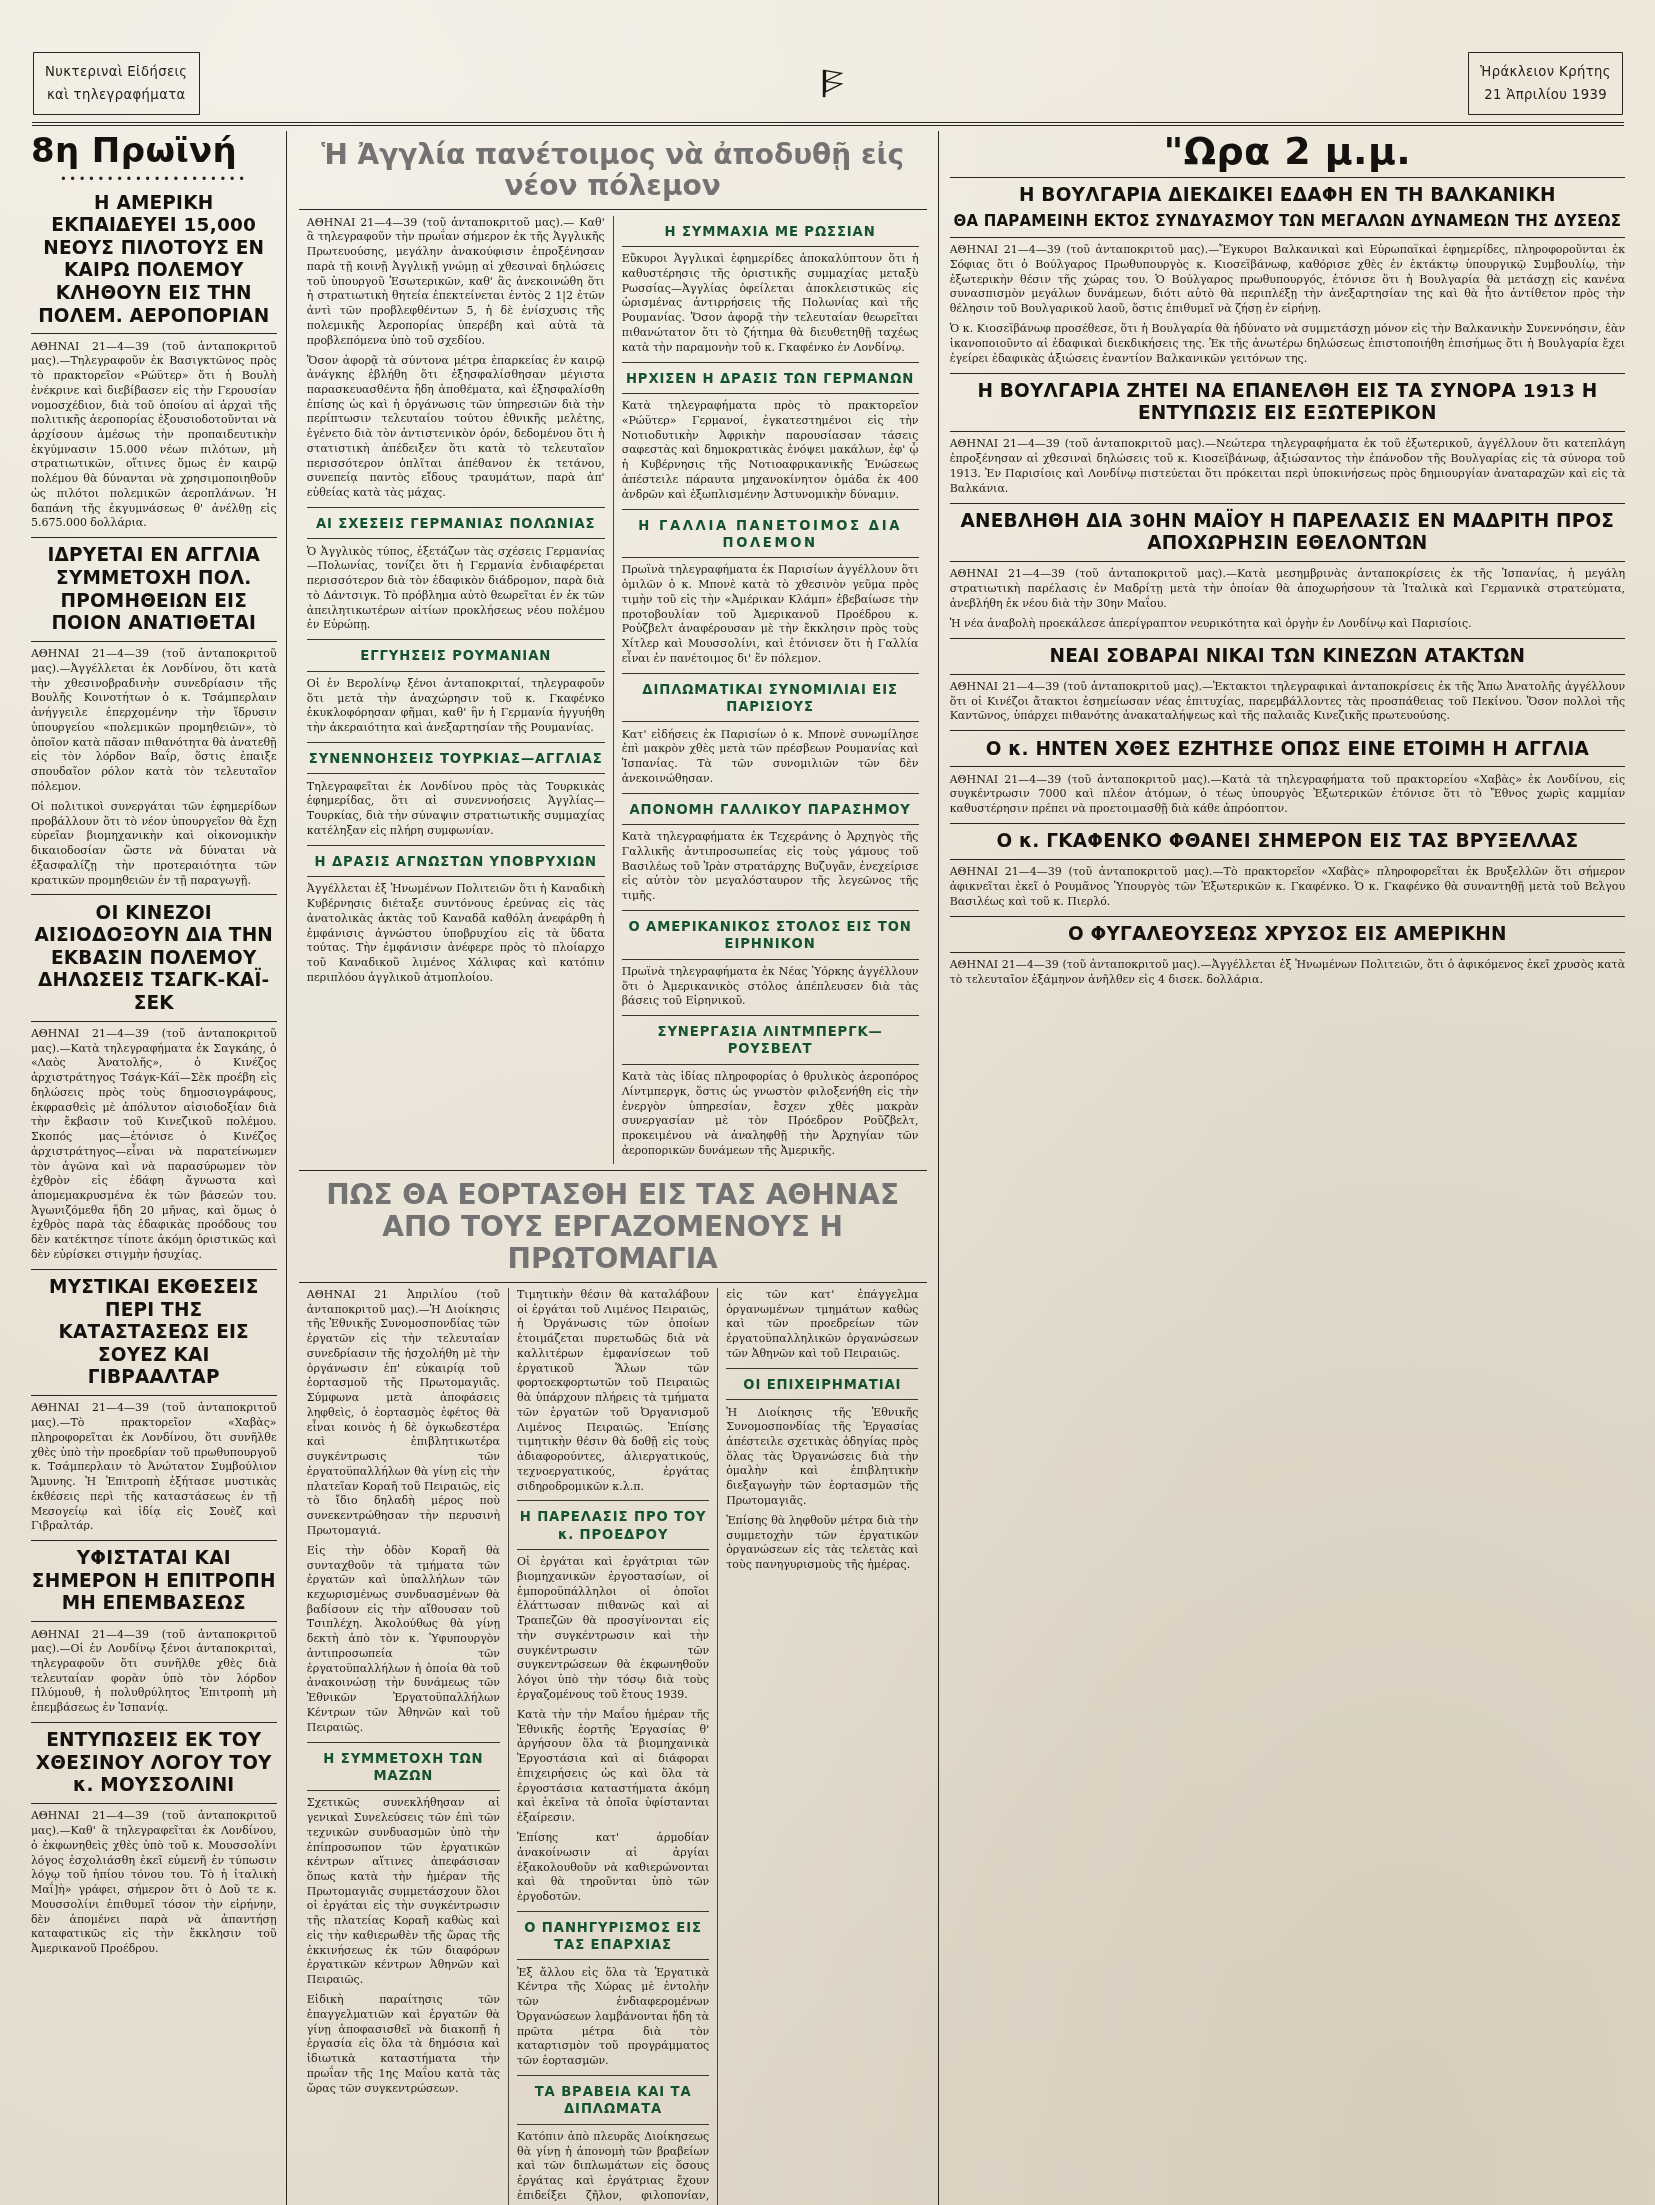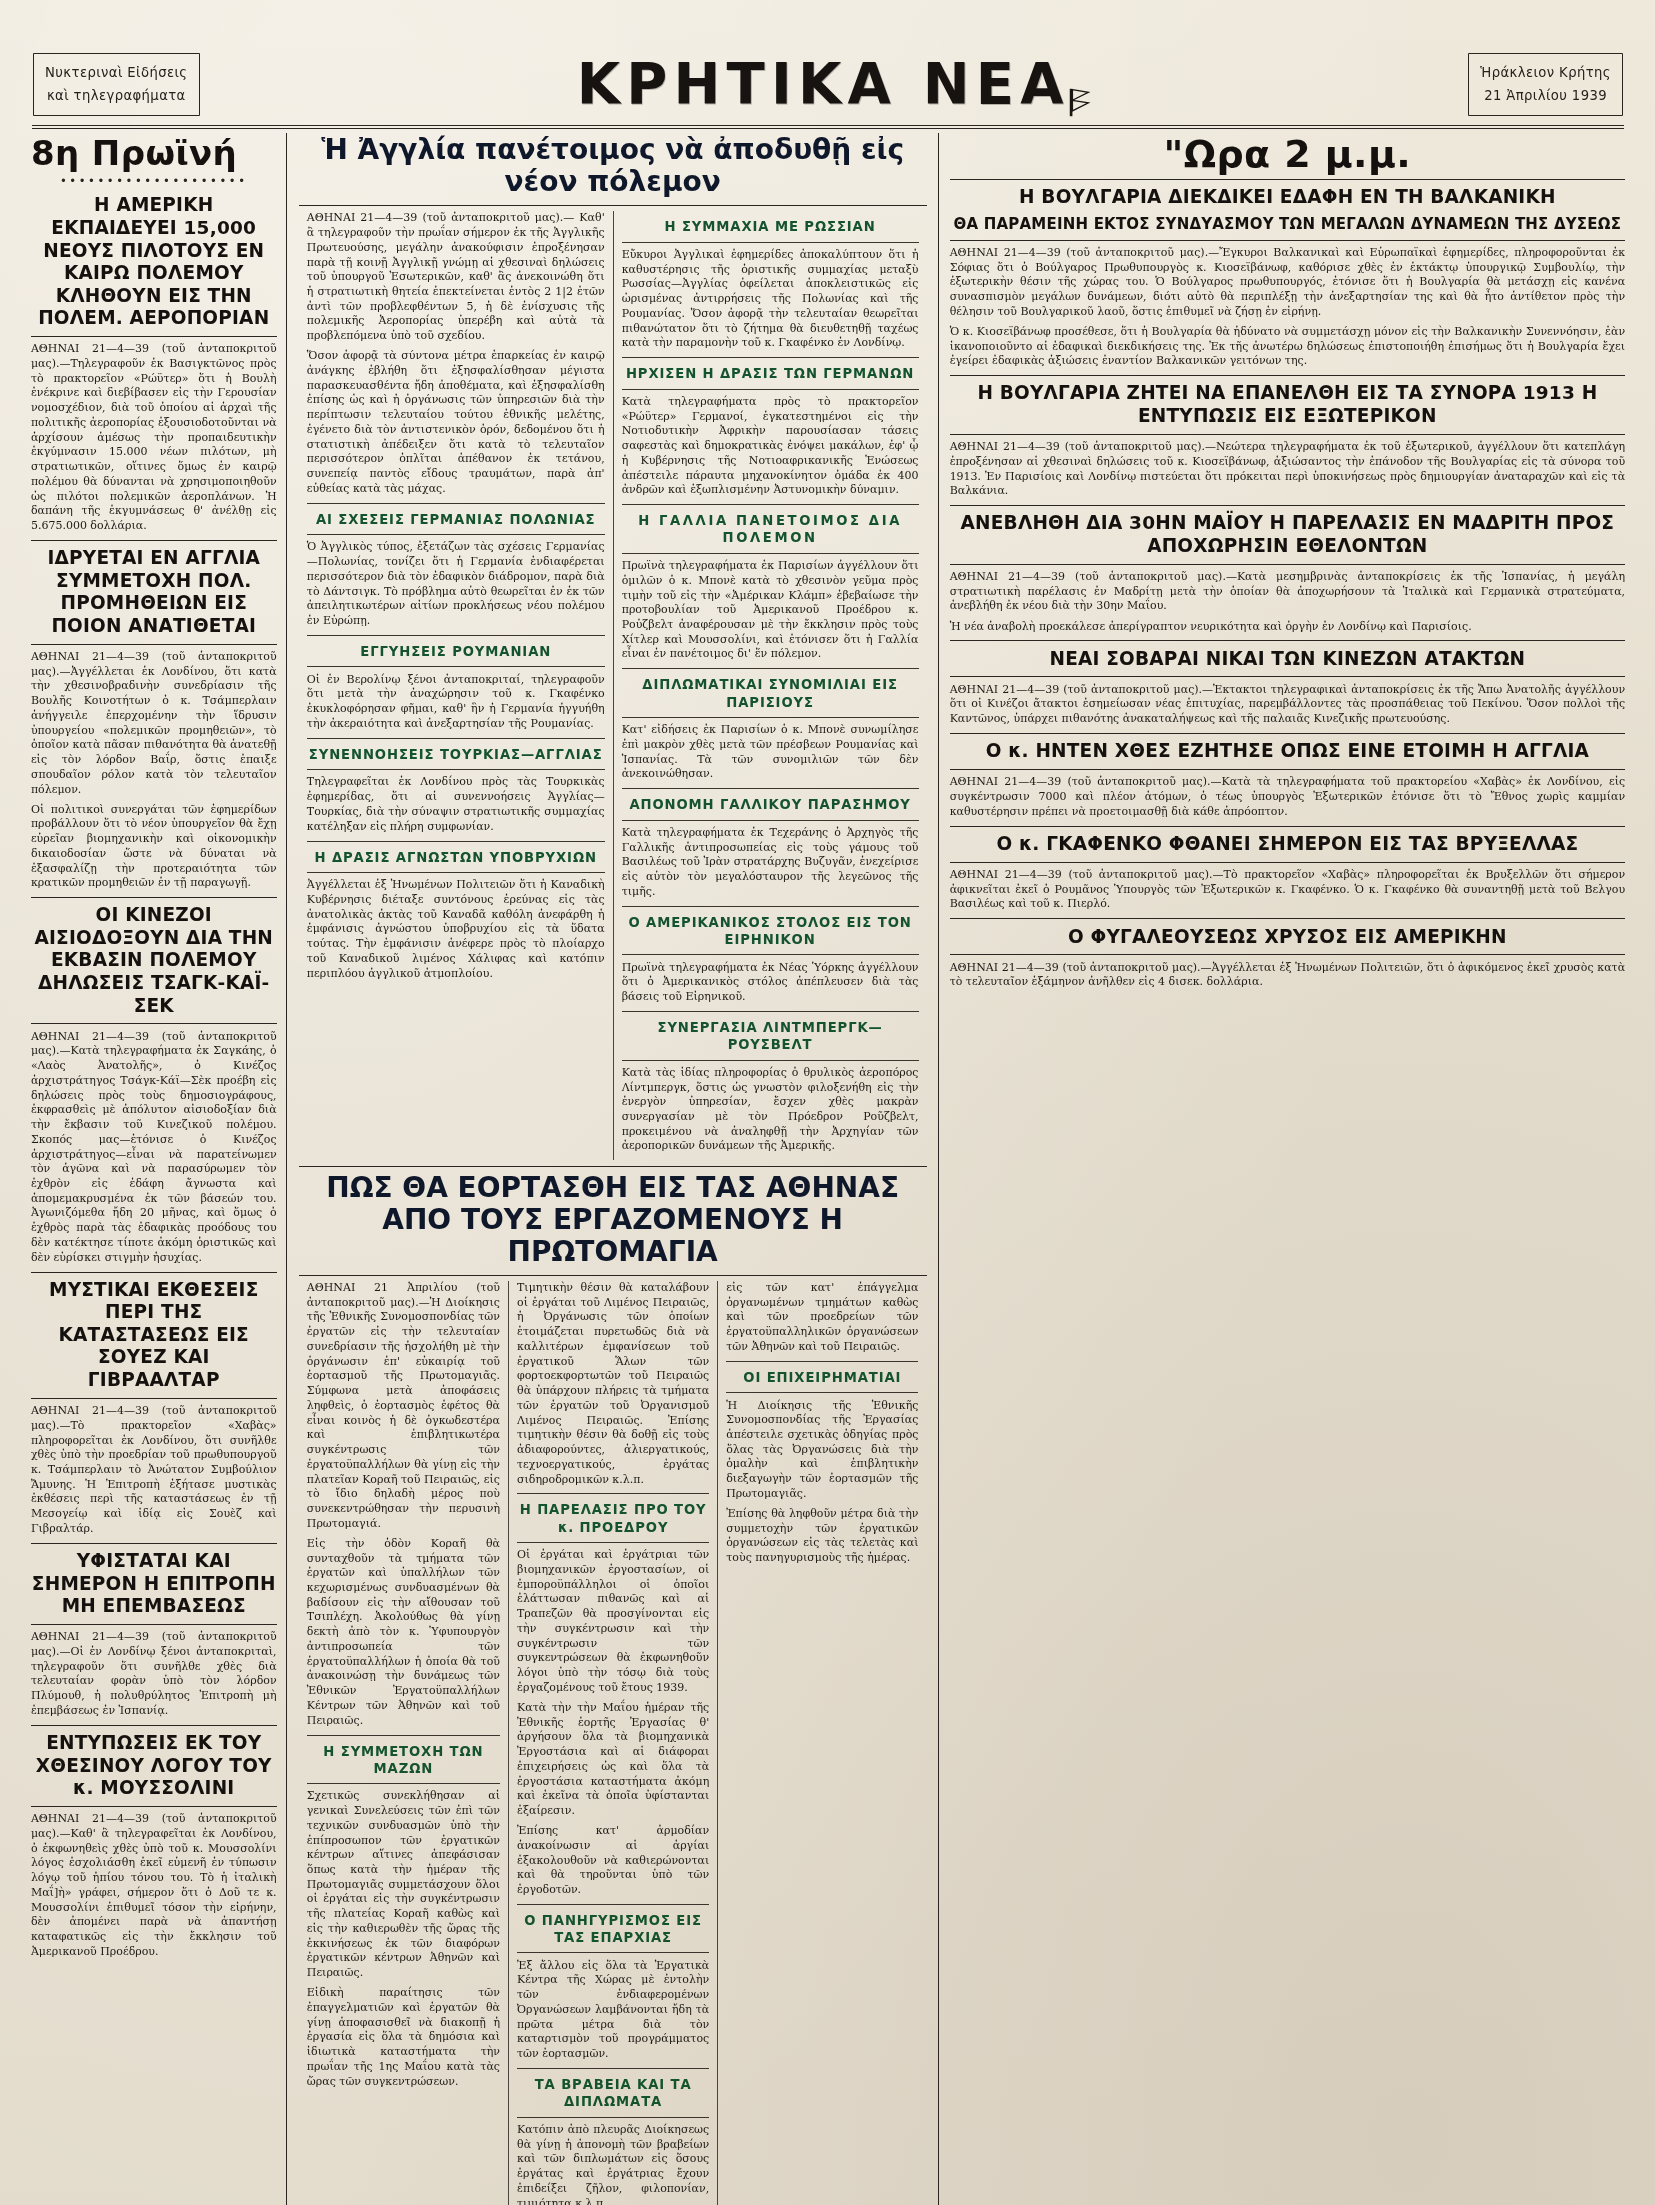--- a/index.html
+++ b/index.html
@@ -82,21 +82,21 @@
     text-align:center;letter-spacing:2.6px;color:#2a2520;font-size:11.5px;margin:1.8px 0 2.6px 0;
   }
   .hr{border-top:0.9px solid #2a2520;margin:6.2px 0 5.3px 0;}
   .hr.thin{border-top:0.4px solid #3a342c;}
   .quote-title{
     font-family:"DejaVu Sans", sans-serif;font-weight:bold;font-size:38px;
     line-height:1;margin:1.8px 0 3.5px 0;color:#14110e;text-align:center;letter-spacing:0.4px;
   }
   .mid-top h2{
     font-family:"DejaVu Sans", sans-serif;font-weight:bold;
-    font-size:28px;line-height:1.14;margin:1px 0 7px 0;color:#0f172a;text-align:center;
+    font-size:28px;line-height:1.14;margin:8px 0 7px 0;color:#737373;text-align:center;
   }
   .three{display:flex;gap:0;}
   .three > div{width:33.33%;padding:0 8px;box-sizing:border-box;}
   .three > div + div{border-left:0.4px solid #4a443c;}
   .two{display:flex;gap:0;}
   .two > div{width:50%;padding:0 8px;box-sizing:border-box;}
   .two > div + div{border-left:0.4px solid #4a443c;}
   .date-box{line-height:1.7;}
 </style>
 </head>
@@ -105,21 +105,21 @@
 <div class="page">
   <div class="paper"></div>
   <div class="inner">
 
     <div class="masthead">
       <div class="mast-box date-box">
         <div>Νυκτεριναὶ Εἰδήσεις</div>
         <div>καὶ τηλεγραφήματα</div>
       </div>
       <div class="mast-title">
-        <span class="t">ΚΡΗΤΙΚΑ ΝΕΑ</span><span class="mast-flag">
+        <span class="mast-flag">
           <svg width="23" height="31" viewBox="0 0 52 70">
               <rect x="4" y="4" width="6" height="62" fill="#1a1713"></rect>
               <path d="M10 6 L46 12 L10 30 Z" fill="none" stroke="#1a1713" stroke-width="3"></path>
               <path d="M10 30 L46 36 L10 54 Z" fill="none" stroke="#1a1713" stroke-width="3"></path>
             </svg>
         </span>
       </div>
       <div class="mast-box date-box">
         <div>Ἡράκλειον Κρήτης</div>
         <div>21 Ἀπριλίου 1939</div>

